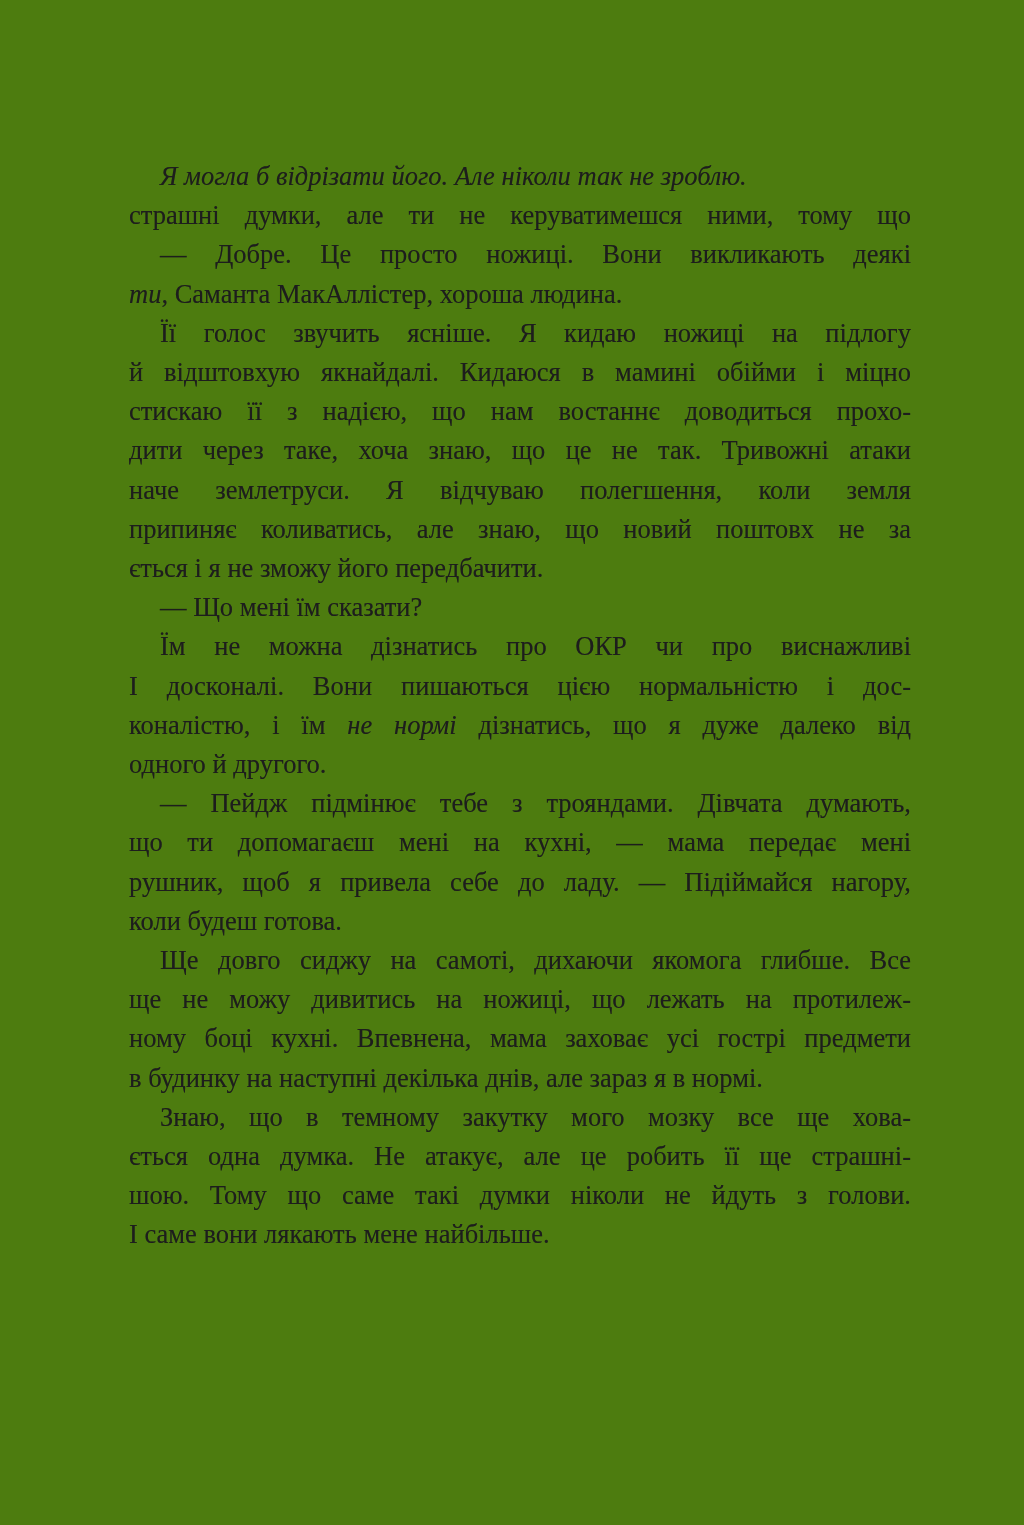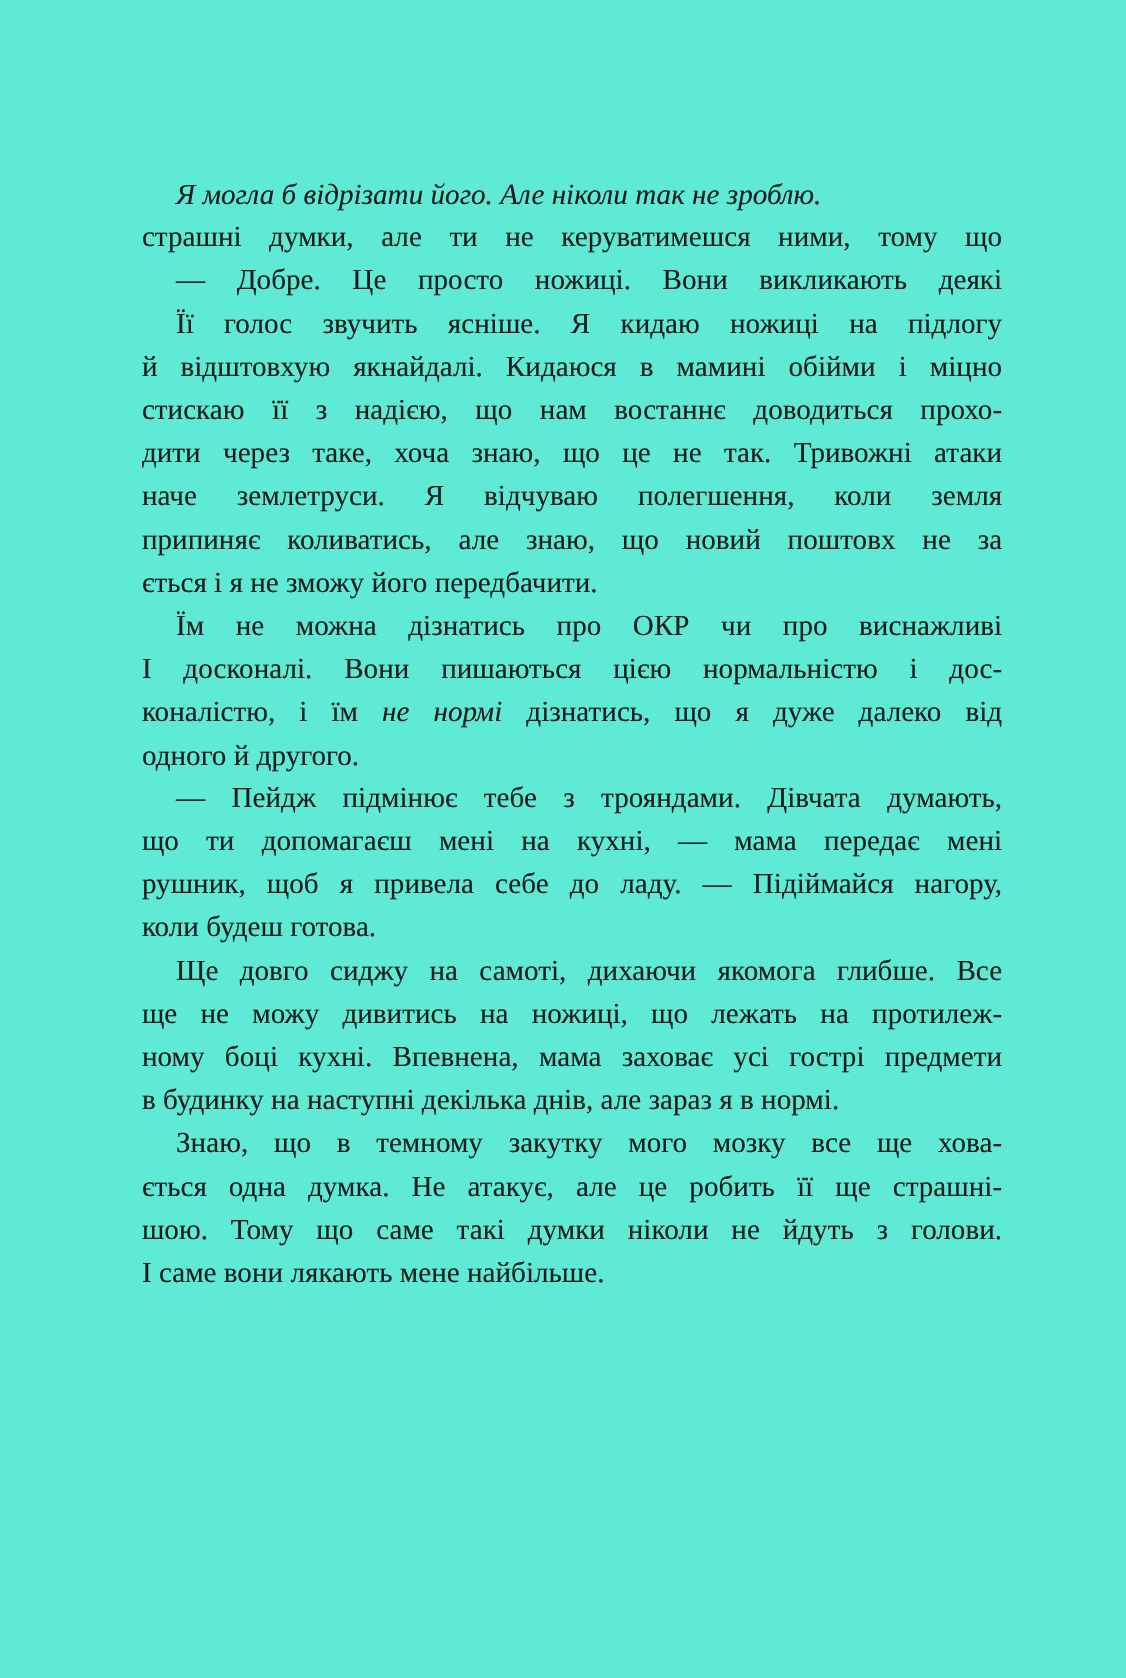--- a/index.html
+++ b/index.html
@@ -9,21 +9,21 @@
   body {
     width: 1024px;
     height: 1525px;
     background: #fcfcfc;
     overflow: hidden;
     position: relative;
   }
   .book-page {
     position: absolute;
     inset: 0;
-    background: #5eead4;
+    background: #4d7c0f;
   }
   .page-text {
     position: absolute;
     left: 129px;
     top: 157px;
     width: 782px;
     font-family: "Liberation Serif", "DejaVu Serif", serif;
     font-size: 26.5px;
     line-height: 39.2px;
     color: #1d1d1d;
@@ -45,27 +45,29 @@
   }
 </style>
 </head>
 <body>
 
 <div class="book-page">
   <div class="page-text">
     <div class="ln ind lastln"><span class="it">Я могла б відрізати його. Але ніколи так не зроблю.</span></div>
     <div class="ln"><span>страшні думки, але ти не керуватимешся ними, тому що</span></div>
     <div class="ln ind"><span>— Добре. Це просто ножиці. Вони викликають деякі</span></div>
+    <div class="ln lastln"><span class="it">ти</span><span>, Саманта МакАллістер, хороша людина.</span></div>
     <div class="ln ind"><span>Її голос звучить ясніше. Я кидаю ножиці на підлогу</span></div>
     <div class="ln"><span>й відштовхую якнайдалі. Кидаюся в мамині обійми і міцно</span></div>
     <div class="ln"><span>стискаю її з надією, що нам востаннє доводиться прохо-</span></div>
     <div class="ln"><span>дити через таке, хоча знаю, що це не так. Тривожні атаки</span></div>
     <div class="ln"><span>наче землетруси. Я відчуваю полегшення, коли земля</span></div>
     <div class="ln"><span>припиняє коливатись, але знаю, що новий поштовх не за</span></div>
     <div class="ln lastln"><span>ється і я не зможу його передбачити.</span></div>
+    <div class="ln ind lastln"><span>— Що мені їм сказати?</span></div>
     <div class="ln ind"><span>Їм не можна дізнатись про ОКР чи про виснажливі</span></div>
     <div class="ln"><span>І досконалі. Вони пишаються цією нормальністю і дос-</span></div>
     <div class="ln"><span>коналістю, і їм </span><span class="it">не нормі</span><span> дізнатись, що я дуже далеко від</span></div>
     <div class="ln lastln"><span>одного й другого.</span></div>
     <div class="ln ind"><span>— Пейдж підмінює тебе з трояндами. Дівчата думають,</span></div>
     <div class="ln"><span>що ти допомагаєш мені на кухні, — мама передає мені</span></div>
     <div class="ln"><span>рушник, щоб я привела себе до ладу. — Підіймайся нагору,</span></div>
     <div class="ln lastln"><span>коли будеш готова.</span></div>
     <div class="ln ind"><span>Ще довго сиджу на самоті, дихаючи якомога глибше. Все</span></div>
     <div class="ln"><span>ще не можу дивитись на ножиці, що лежать на протилеж-</span></div>

